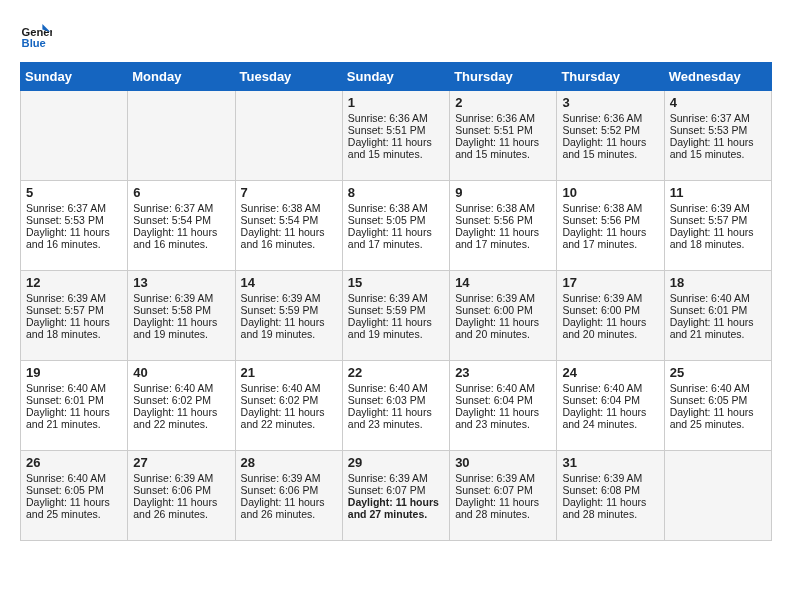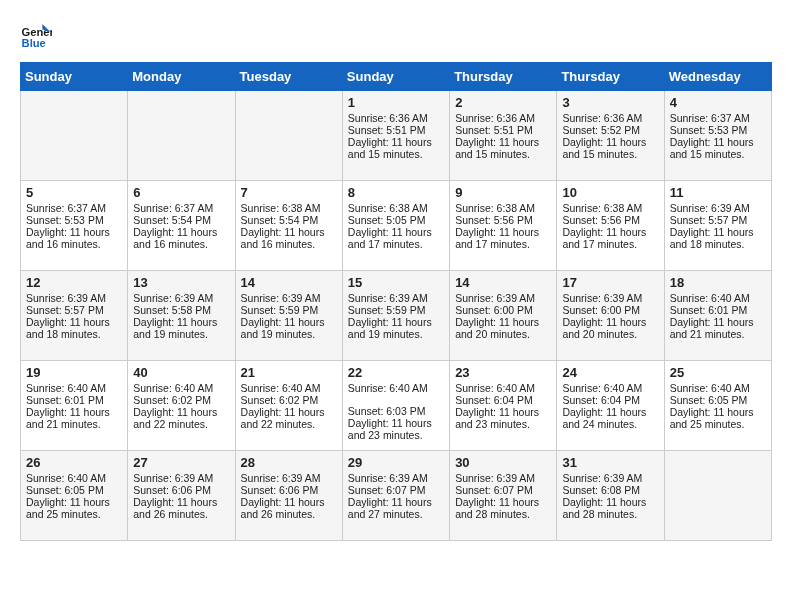--- a/index.html
+++ b/index.html
@@ -238,21 +238,21 @@
         </td>
         <td>
           <span class="day-num">21</span>
           <div style="white-space: normal;">Sunrise: 6:40 AM</div>
           <div style="white-space: normal;">Sunset: 6:02 PM</div>
           <div style="white-space: normal;">Daylight: 11 hours and 22 minutes.</div>
         </td>
         <td>
           <span class="day-num">22</span>
           <div style="white-space: normal;">Sunrise: 6:40 AM</div>
-          <div style="white-space: normal; margin-top: 11px;">Sunset: 6:03 PM</div>
+          <div style="white-space: normal;">Sunset: 6:03 PM</div>
           <div style="white-space: normal;">Daylight: 11 hours and 23 minutes.</div>
         </td>
         <td>
           <span class="day-num">23</span>
           <div style="white-space: normal;">Sunrise: 6:40 AM</div>
           <div style="white-space: normal;">Sunset: 6:04 PM</div>
           <div style="white-space: normal;">Daylight: 11 hours and 23 minutes.</div>
         </td>
         <td>
           <span class="day-num">24</span>
@@ -283,21 +283,21 @@
         <td>
           <span class="day-num">28</span>
           <div style="white-space: normal;">Sunrise: 6:39 AM</div>
           <div style="white-space: normal;">Sunset: 6:06 PM</div>
           <div style="white-space: normal;">Daylight: 11 hours and 26 minutes.</div>
         </td>
         <td>
           <span class="day-num">29</span>
           <div style="white-space: normal;">Sunrise: 6:39 AM</div>
           <div style="white-space: normal;">Sunset: 6:07 PM</div>
-          <div style="white-space: normal;">Daylight: 11 hours and 27 minutes.</div>
+          <div style="white-space: normal; font-weight: bold;">Daylight: 11 hours and 27 minutes.</div>
         </td>
         <td>
           <span class="day-num">30</span>
           <div style="white-space: normal;">Sunrise: 6:39 AM</div>
           <div style="white-space: normal;">Sunset: 6:07 PM</div>
           <div style="white-space: normal;">Daylight: 11 hours and 28 minutes.</div>
         </td>
         <td>
           <span class="day-num">31</span>
           <div style="white-space: normal;">Sunrise: 6:39 AM</div>

